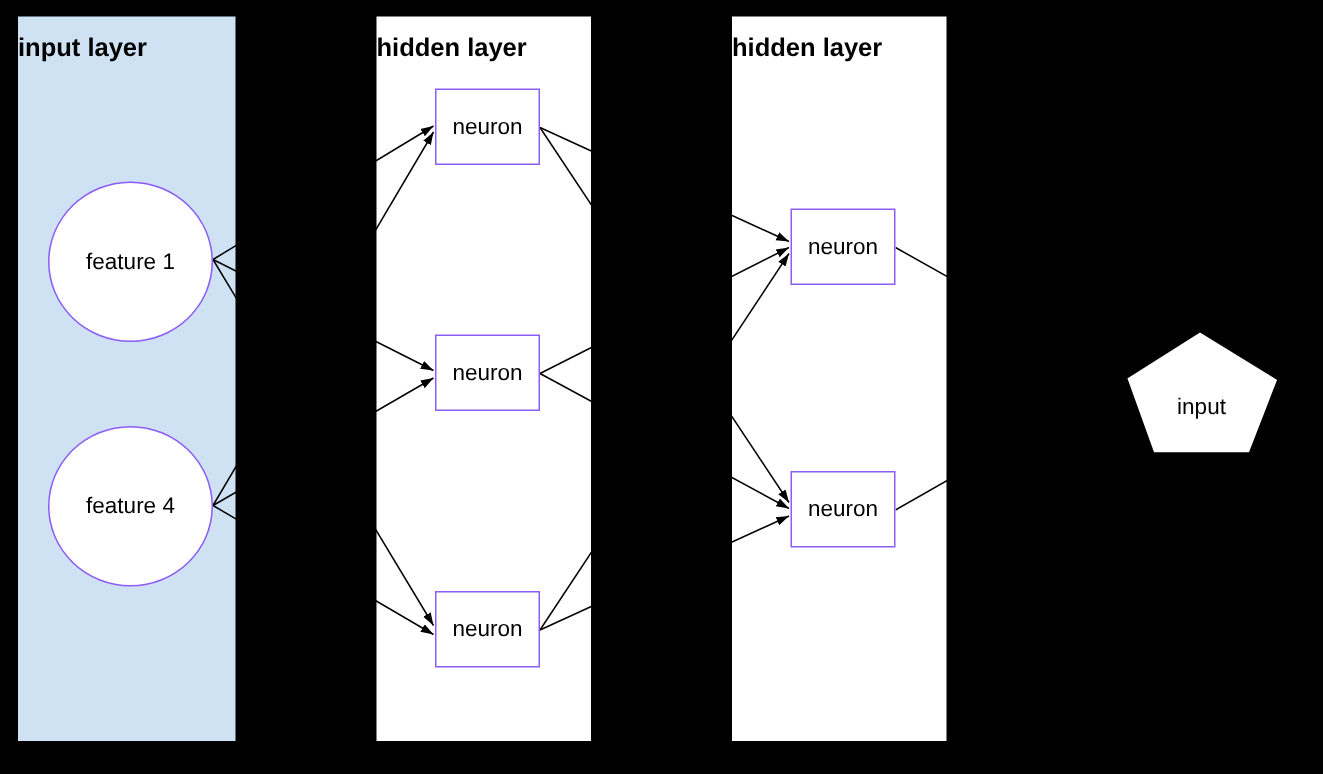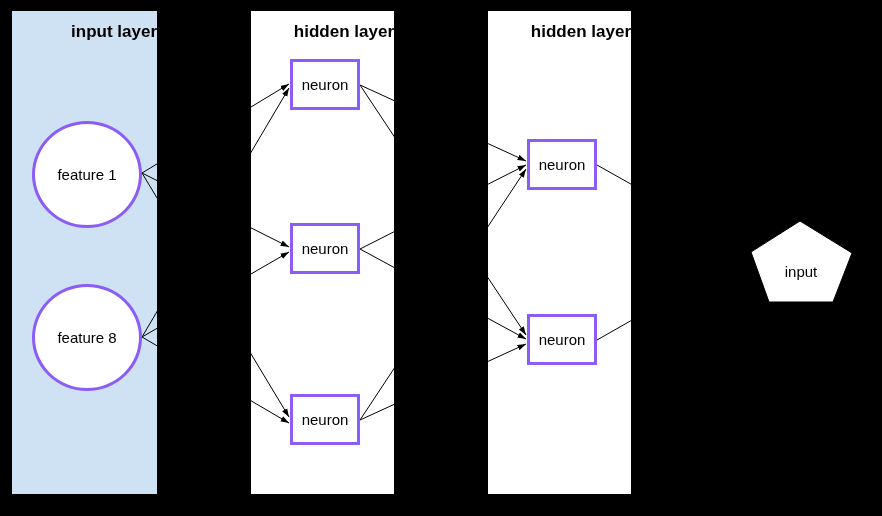--- a/index.html
+++ b/index.html
@@ -13,34 +13,34 @@
   .panel{
     position:absolute;top:11px;height:483px;
     box-sizing:border-box;
   }
   .panel-input{left:12px;width:145px;background:#cfe2f3;}
   .panel-hidden1{left:251px;width:143px;background:#ffffff;}
   .panel-hidden2{left:488px;width:143px;background:#ffffff;}
   .panel-output{left:726px;width:145px;background:#ffffff;}
   .panel-title{
     margin:11px 0 16px 0;
-    text-align:right;
+    text-align:left;
     font-size:17px;
     font-weight:bold;
     color:#000;
     line-height:20px;
   }
   .edges{
     position:absolute;left:0;top:0;width:882px;height:516px;
   }
   .node{
     position:absolute;
     box-sizing:border-box;
     background:#ffffff;
-    border:3px solid #8b5cf6;
+    border:1px solid #8b5cf6;
     display:flex;align-items:center;justify-content:center;
     font-size:15px;color:#000;text-align:center;
   }
   .node-circle{border-radius:50%;}
   .node-rect{width:70px;height:51px;}
   .circle-f1{left:32px;top:121px;width:110px;height:107px;}
   .circle-f2{left:32px;top:284px;width:110px;height:107px;}
   .rect-h1n1{left:290px;top:59px;}
   .rect-h1n2{left:290px;top:223px;}
   .rect-h1n3{left:290px;top:394px;}
@@ -91,21 +91,21 @@
     <line x1="360" y1="420" x2="526" y2="344" stroke="#000" stroke-width="1" marker-end="url(#arrow)"></line>
 
     <line x1="597" y1="165" x2="748" y2="250" stroke="#000" stroke-width="1" marker-end="url(#arrow)"></line>
     <line x1="597" y1="340" x2="748" y2="254" stroke="#000" stroke-width="1" marker-end="url(#arrow)"></line>
   </svg>
 
   <div class="node node-circle circle-f1">
     <span>feature 1</span>
   </div>
   <div class="node node-circle circle-f2">
-    <span>feature 8</span>
+    <span>feature 4</span>
   </div>
 
   <div class="node node-rect rect-h1n1">
     <span>neuron</span>
   </div>
   <div class="node node-rect rect-h1n2">
     <span>neuron</span>
   </div>
   <div class="node node-rect rect-h1n3">
     <span>neuron</span>

